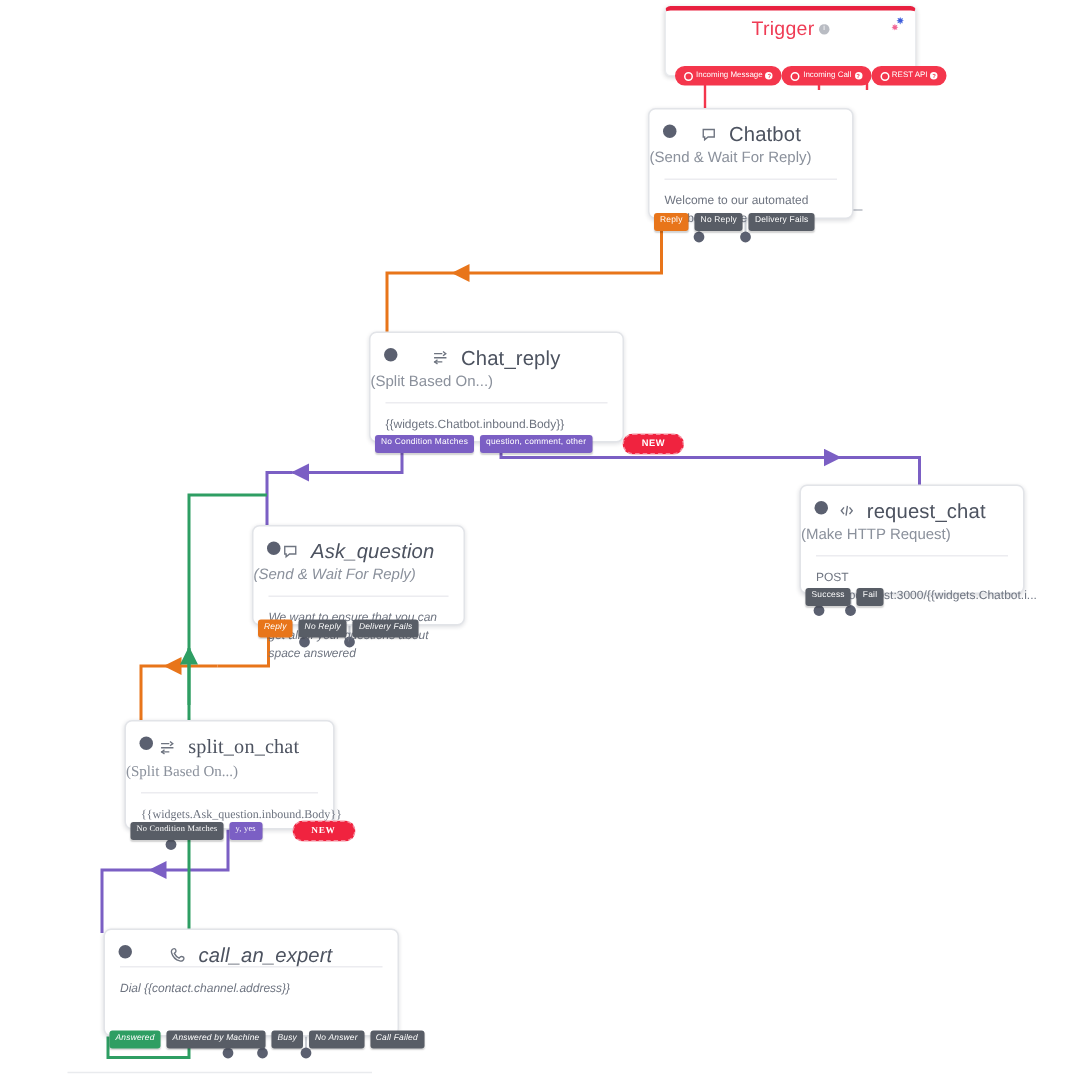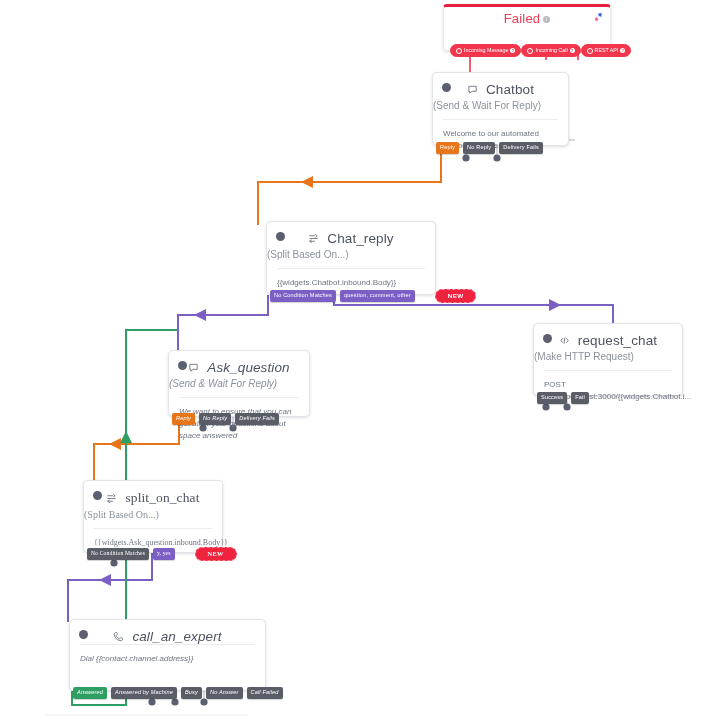--- a/index.html
+++ b/index.html
@@ -238,21 +238,21 @@
     <circle cx="152" cy="702" r="3.6" fill="#5b6070"></circle>
     <circle cx="175" cy="702" r="3.6" fill="#5b6070"></circle>
     <circle cx="204" cy="702" r="3.6" fill="#5b6070"></circle>
     <path d="M216,686 L246,686" stroke="#c9ccd2" stroke-width="1.4" fill="none"></path>
 
     <path d="M45,715 L248,715" stroke="#e9ebee" stroke-width="1" fill="none"></path>
   </svg>
 
   <div id="trigger">
     <div class="t-title">
-      <span>Failed</span><span class="info-dot">i</span>
+      <span>Trigger</span><span class="info-dot">i</span>
     </div>
     <span class="gear">
       <svg width="13" height="13" viewBox="0 0 24 24">
         <g fill="#3b5bdb">
           <circle cx="15" cy="7" r="2.6"></circle>
           <path d="M15 2.4 l1 2.2 -2 0 z M15 11.6 l1 -2.2 -2 0 z M19.6 7 l-2.2 1 0 -2 z M10.4 7 l2.2 1 0 -2 z
                    M18.3 3.7 l-0.6 2.3 -1.4 -1.4 z M11.7 10.3 l0.6 -2.3 1.4 1.4 z
                    M18.3 10.3 l-2.3 -0.6 1.4 -1.4 z M11.7 3.7 l2.3 0.6 -1.4 1.4 z"></path>
         </g>
         <g fill="#f06595">
@@ -296,21 +296,21 @@
     <div class="subtitle">(Send &amp; Wait For Reply)</div>
     <div class="divider"></div>
     <div class="body">Welcome to our automated chatbot. Please reply here</div>
     <div class="badges">
       <span class="badge orange">Reply</span>
       <span class="badge dark">No Reply</span>
       <span class="badge dark">Delivery Fails</span>
     </div>
   </div>
 
-  <div class="node" id="n-chatreply" style="left:246px;top:221px;width:170px;height:74px;margin-left:20px;">
+  <div class="node" id="n-chatreply" style="left:246px;top:221px;width:170px;height:74px;">
     <span class="inport"></span>
     <div class="title-row">
       <span class="node-icon">
         <svg width="11" height="11" viewBox="0 0 24 24" fill="none" stroke="#6e7480" stroke-width="2">
           <path d="M3 6 h12 M3 12 h18 M3 18 h12"></path>
           <path d="M16 3 l4 3 -4 3 M8 15 l-4 3 4 3"></path>
         </svg>
       </span>
       <span class="title">Chat_reply</span>
     </div>

